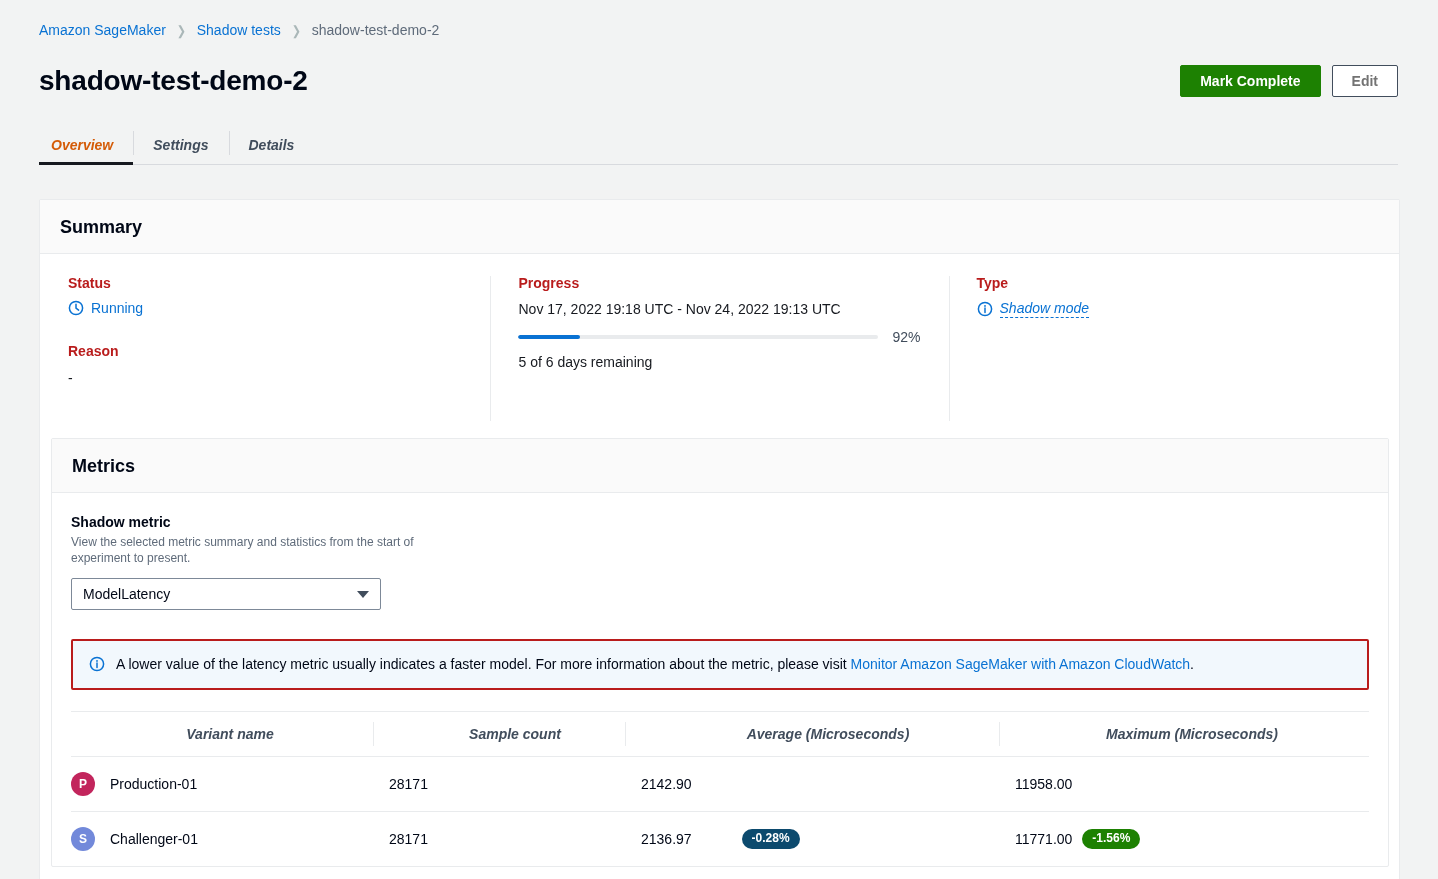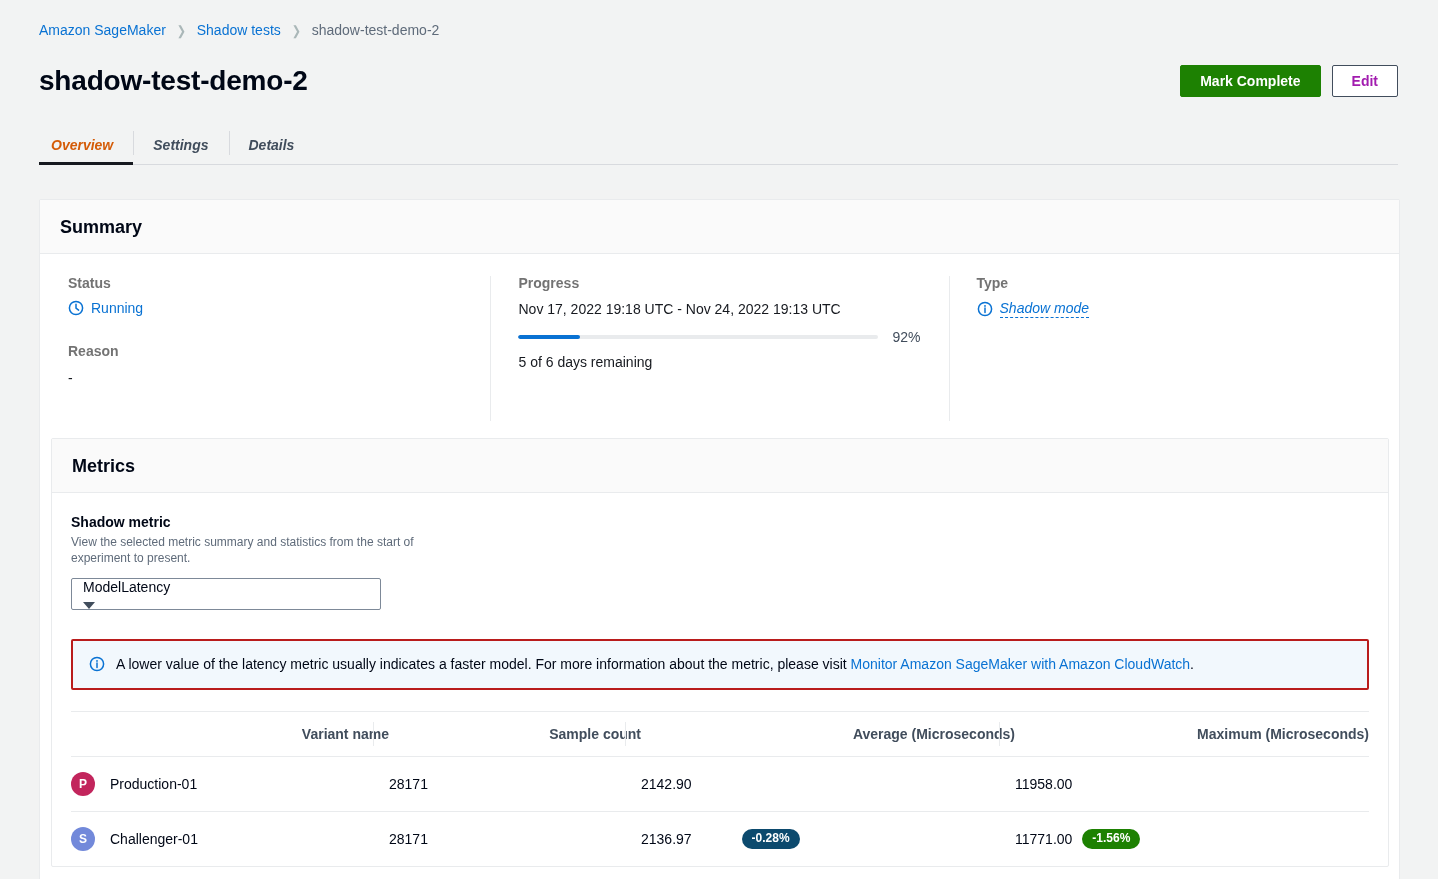--- a/index.html
+++ b/index.html
@@ -67,21 +67,21 @@
     cursor: pointer;
     white-space: nowrap;
   }
   .btn-primary {
     background: #1d8102;
     color: #ffffff;
     border: 1px solid #1d8102;
   }
   .btn-normal {
     background: #ffffff;
-    color: #a21caf;
+    color: #737373;
     border: 1px solid #414d5c;
   }
 
   
   .tabs-wrap {
     margin-top: 20px;
     padding: 0 40px 16px 39px;
     position: relative;
     font-style: italic;
   }
@@ -161,21 +161,21 @@
     position: absolute;
     left: 0;
     top: 2px;
     bottom: 2px;
     width: 1px;
     background: #e9ebed;
   }
   .field-label {
     font-size: 14px;
     font-weight: bold;
-    color: #737373;
+    color: #b91c1c;
     line-height: 18px;
     margin-bottom: 8px;
   }
   .field-value {
     font-size: 14px;
     color: #16191f;
     line-height: 20px;
   }
   .field-block { margin-bottom: 26px; }
 
@@ -260,26 +260,26 @@
     max-width: 360px;
   }
   .select-box {
     margin-top: 12px;
     width: 310px;
     height: 32px;
     border: 1px solid #7d8998;
     border-radius: 2px;
     background: #ffffff;
     display: flex;
+    align-items: center;
     justify-content: space-between;
     padding: 0 11px 0 11px;
     font-size: 14px;
     color: #000716;
     cursor: pointer;
-    flex-direction: column;
   }
   .caret {
     width: 0; height: 0;
     border-left: 6px solid transparent;
     border-right: 6px solid transparent;
     border-top: 7px solid #414d5c;
   }
 
   
   .alert {
@@ -298,29 +298,30 @@
   .alert a { color: #0972d3; text-decoration: none; cursor: pointer; }
 
   
   .mtable {
     width: 100%;
     border-collapse: collapse;
     margin-top: 21px;
     table-layout: fixed;
   }
   .mtable th {
-    text-align: right;
+    text-align: center;
     font-size: 14px;
     font-weight: bold;
     color: #414d5c;
     padding: 14px 0 14px 0;
     border-bottom: 1px solid #e9ebed;
     border-top: 1px solid #e9ebed;
     position: relative;
     background: #ffffff;
+    font-style: italic;
   }
   .mtable th + th::before {
     content: "";
     position: absolute;
     left: -16px;
     top: 10px;
     bottom: 10px;
     width: 1px;
     background: #e9ebed;
   }

